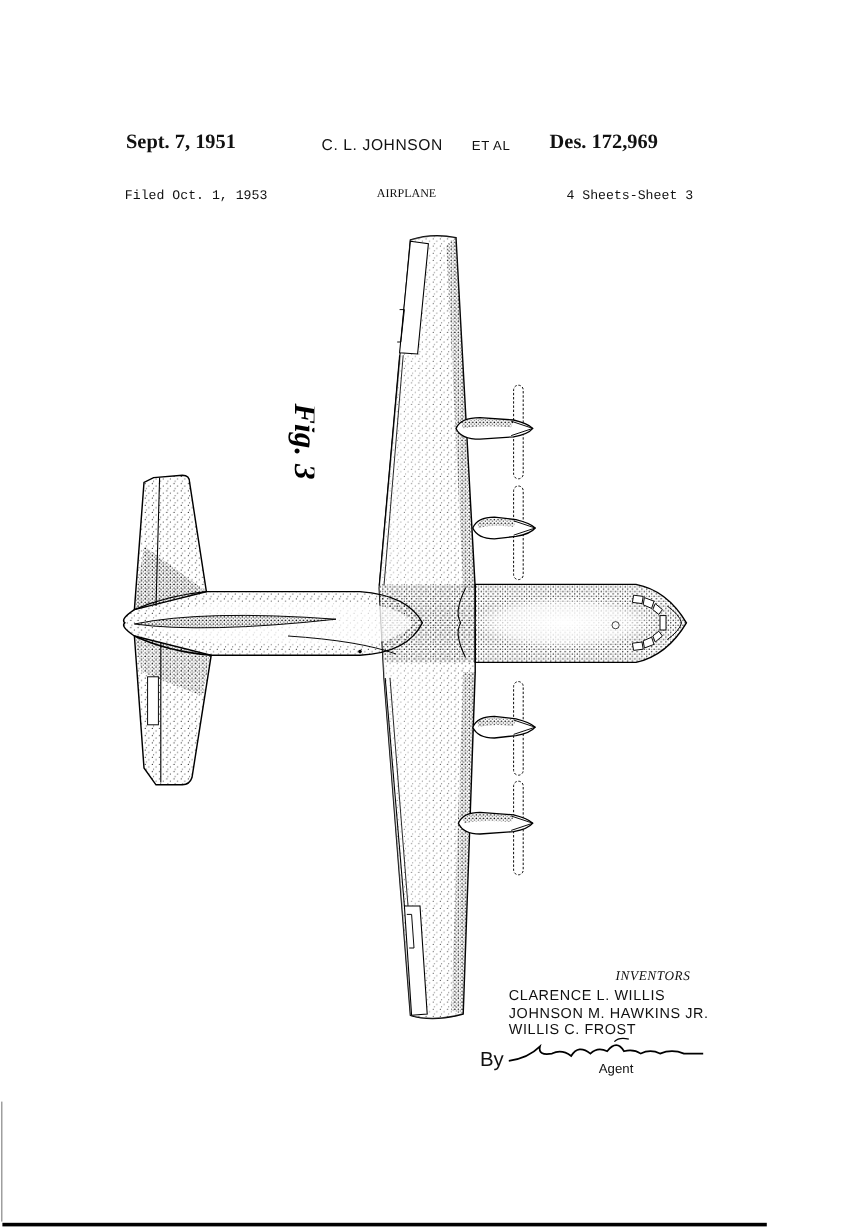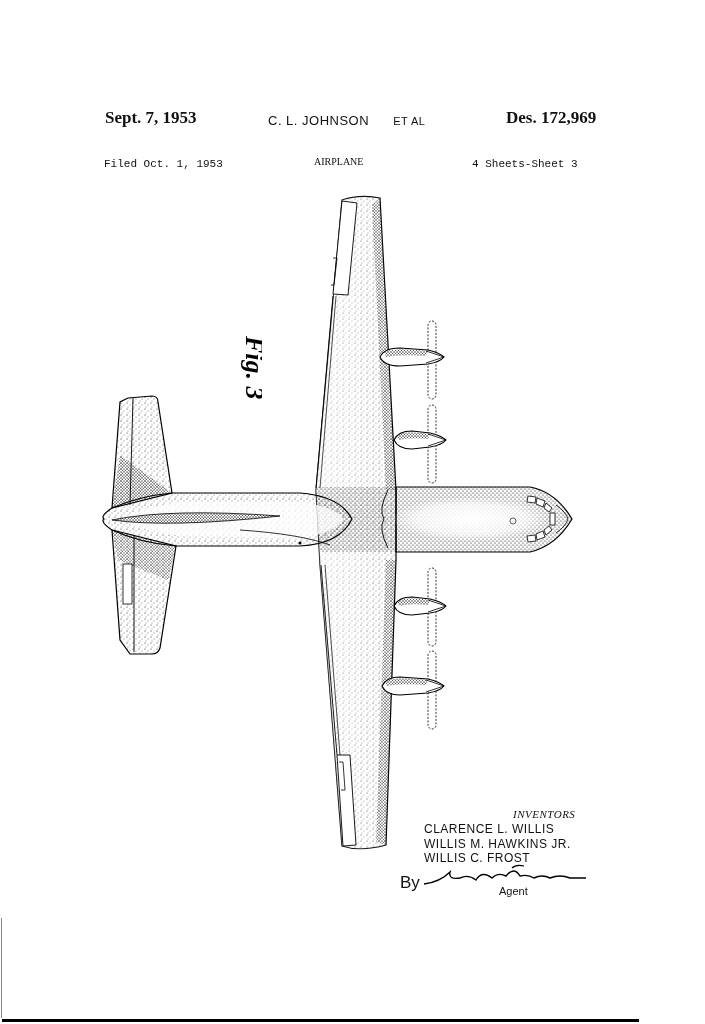--- a/index.html
+++ b/index.html
@@ -1,42 +1,42 @@
 <!DOCTYPE html>
 <html><head>
   <meta charset="utf-8">
   <style>
     html, body { margin: 0; padding: 0; background: #ffffff; }
     body { width: 705px; height: 1024px; position: relative; overflow: hidden; font-family: "Liberation Sans", sans-serif; color: #111; }
     .hdr { position: absolute; white-space: nowrap; }
     .date { left: 105px; top: 108px; font-family: "Liberation Serif", serif; font-weight: bold; font-size: 17px; }
     .inventor { left: 268px; top: 113px; font-family: "Liberation Sans", sans-serif; font-size: 13px; letter-spacing: 0.5px; }
     .inventor .etal { font-size: 11px; margin-left: 24px; }
-    .patno { left: 458px; top: 108px; font-family: "Liberation Serif", serif; font-weight: bold; font-size: 17px; margin-left: 48px; }
+    .patno { left: 458px; top: 108px; font-family: "Liberation Serif", serif; font-weight: bold; font-size: 17px; }
     .title { left: 314px; top: 136px; font-family: Liberation Serif, serif; font-size: 10px; margin-top: 20px; }
     .filed { left: 104px; top: 158px; font-family: "Liberation Mono", monospace; font-size: 11px; }
     .sheets { left: 472px; top: 158px; font-family: "Liberation Mono", monospace; font-size: 11px; }
     .drawing { position: absolute; left: 0; top: 0; }
     .inv-block { position: absolute; left: 420px; top: 808px; }
     .inv-heading { position: absolute; left: 93px; top: 0; font-family: "Liberation Serif", serif; font-style: italic; font-size: 11px; letter-spacing: 0.5px; white-space: nowrap; }
     .inv-name { position: absolute; font-family: "Liberation Sans", sans-serif; font-size: 12px; letter-spacing: 0.5px; white-space: nowrap; }
     .inv-name.n1 { left: 4px; top: 14px; }
     .inv-name.n2 { left: 4px; top: 29px; }
     .inv-name.n3 { left: 4px; top: 43px; }
     .by { position: absolute; left: 400px; top: 873px; font-size: 17px; }
     .agent { position: absolute; left: 459px; top: 885px; font-size: 11px; margin-left: 40px; }
     .signature { position: absolute; left: 420px; top: 862px; }
     .fig { position: absolute; left: 232px; top: 336px; }
     .left-edge { position: absolute; left: 1px; top: 918px; width: 1px; height: 100px; background: #888; }
     .bottom-edge { position: absolute; left: 2px; top: 1019px; width: 637px; height: 3px; background: #000; }
   </style>
 </head>
 <body>
 
-<div class="hdr date">Sept. 7, 1953</div>
+<div class="hdr date">Sept. 7, 1951</div>
 <div class="hdr inventor"><span>C. L. JOHNSON</span><span class="etal">ET AL</span></div>
 <div class="hdr patno">Des. 172,969</div>
 <div class="hdr title">AIRPLANE</div>
 <div class="hdr filed">Filed Oct. 1, 1953</div>
 <div class="hdr sheets">4 Sheets-Sheet 3</div>
 
 <svg class="drawing" width="705" height="1024" viewBox="0 0 705 1024" xmlns="http://www.w3.org/2000/svg">
   <defs>
     <pattern id="stip1" width="6" height="6" patternUnits="userSpaceOnUse">
       <circle cx="1" cy="1" r="0.5" fill="#000"></circle>
@@ -151,21 +151,21 @@
 
 <svg class="fig" width="30" height="110" viewBox="0 0 30 110" xmlns="http://www.w3.org/2000/svg">
   <g transform="translate(22,0) rotate(90)" font-family="Liberation Serif, serif" font-style="italic" font-weight="bold" font-size="26" fill="#000">
     <text x="0" y="8">Fig. 3</text>
   </g>
 </svg>
 
 <div class="inv-block">
   <div class="inv-heading">INVENTORS</div>
   <div class="inv-name n1">CLARENCE L. WILLIS</div>
-  <div class="inv-name n2">WILLIS M. HAWKINS JR.</div>
+  <div class="inv-name n2">JOHNSON M. HAWKINS JR.</div>
   <div class="inv-name n3">WILLIS C. FROST</div>
 </div>
 <div class="by">By</div>
 <svg class="signature" width="170" height="28" viewBox="0 0 170 28" xmlns="http://www.w3.org/2000/svg">
   <path d="M4,22 Q20,20 30,10 Q28,18 40,16 Q48,12 56,18 Q62,8 72,16 Q78,10 86,14 Q94,4 100,14 Q108,12 114,16 Q122,12 130,16 Q140,12 150,16 L166,16" fill="none" stroke="#000" stroke-width="1.4"></path>
   <path d="M92,6 Q96,2 104,4" fill="none" stroke="#000" stroke-width="1.1"></path>
   <text x="-1000" y="-1000">George C. Sullivan</text>
 </svg>
 <div class="agent">Agent</div>
 

